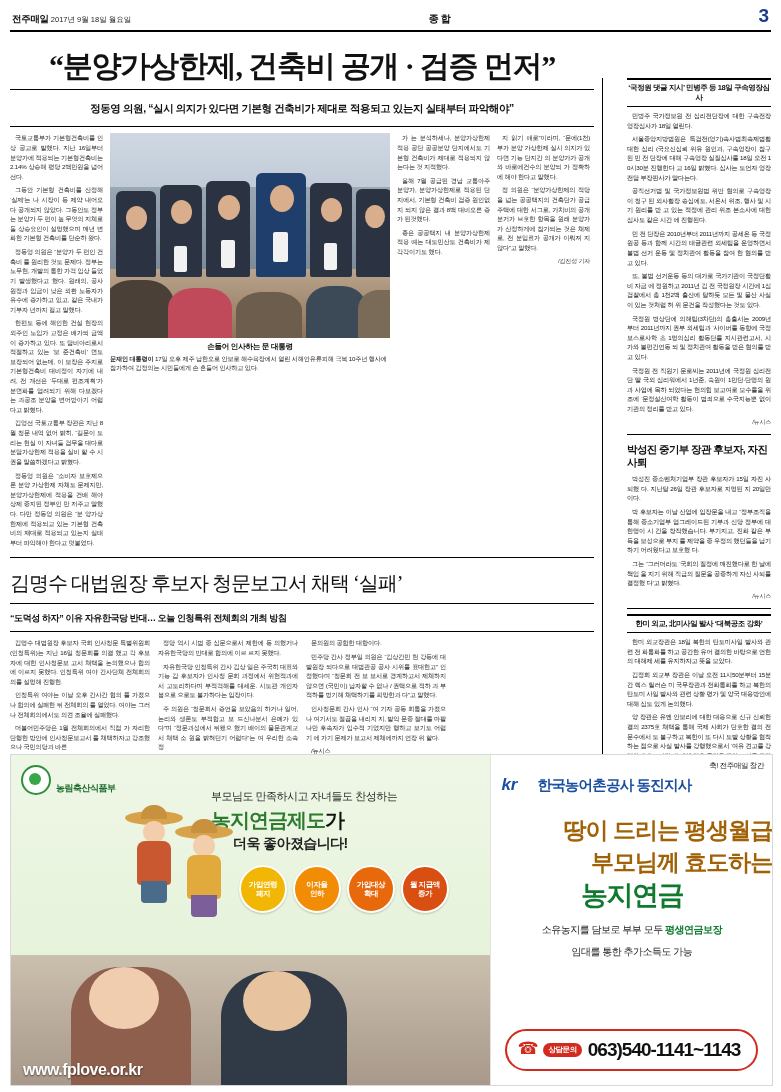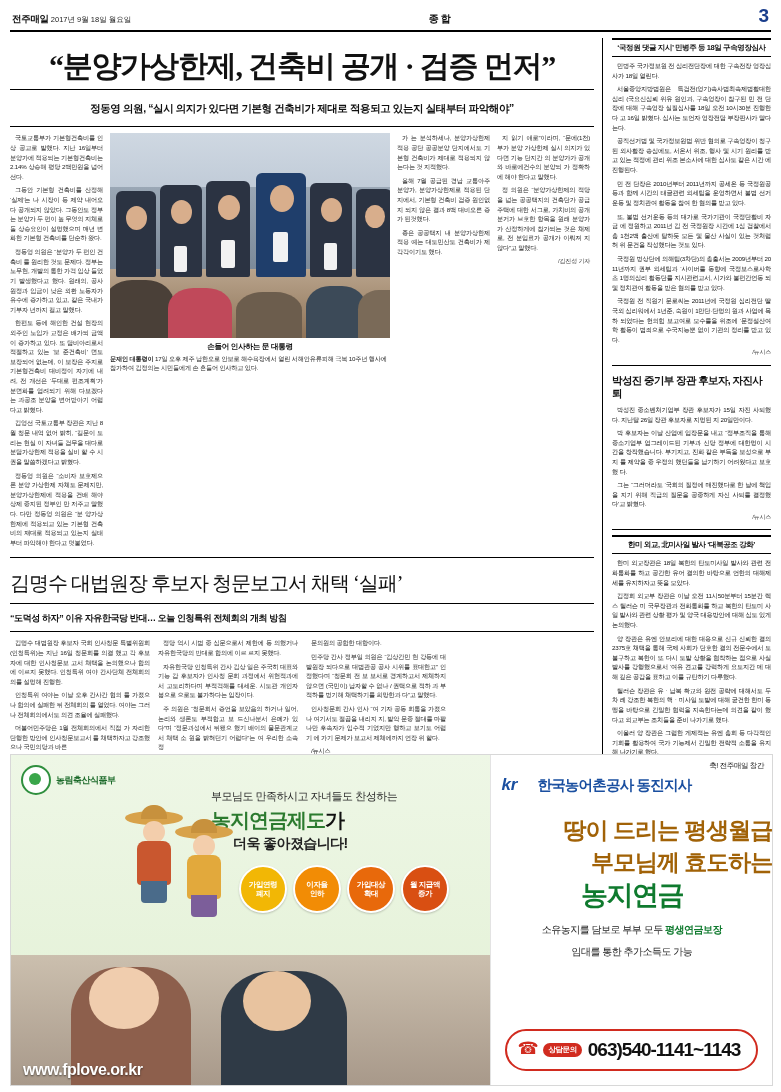--- a/index.html
+++ b/index.html
@@ -63,22 +63,23 @@
     margin-top: 6px;
   }
   .left-zone {
     width: 592px;
     padding-right: 8px;
     box-sizing: border-box;
   }
   .right-rail {
     width: 169px;
     border-left: 1px solid #000;
-    padding-left: 9px;
+    padding-left: 24px;
     box-sizing: border-box;
+    margin-top: 40px;
   }
 
   
   .headline {
     font-size: 30px;
     font-weight: bold;
     letter-spacing: -1.2px;
     text-align: center;
     line-height: 1.18;
     margin: 10px 0 2px 0;
@@ -232,21 +233,21 @@
     overflow: hidden;
   }
   .ad-left {
     width: 480px;
     position: relative;
     background: linear-gradient(#eef7e6, #e2f0d4);
     overflow: hidden;
   }
   .ad-gov {
     position: absolute; left: 10px; top: 10px;
-    display: flex; align-items: center; gap: 5px;
+    display: flex; align-items: flex-end; gap: 5px;
   }
   .ad-gov-mark {
     width: 26px; height: 26px; border-radius: 50%;
     background: #ffffff; border: 2px solid #2f8f3e;
     position: relative;
   }
   .ad-gov-mark::after {
     content: "";
     position: absolute; left: 6px; top: 6px;
     width: 12px; height: 12px; border-radius: 50%;
@@ -271,20 +272,21 @@
   .ad-badges {
     position: absolute; left: 228px; top: 110px;
     display: flex; gap: 6px;
   }
   .ad-badge {
     width: 44px; height: 44px; border-radius: 50%;
     background: #f2b705; color: #fff; font-size: 7.5px; font-weight: bold;
     display: flex; flex-direction: column; align-items: center; justify-content: center;
     letter-spacing: -0.4px; line-height: 1.25; border: 2px solid #fff;
     box-shadow: 0 1px 2px rgba(0,0,0,.2);
+    font-family: Liberation Serif, serif;
   }
   .ad-badge.b2 { background: #f28c05; }
   .ad-badge.b3 { background: #e8690b; }
   .ad-badge.b4 { background: #d94f12; }
   .farmer {
     position: absolute; width: 46px; height: 92px;
   }
   .farmer .hat {
     position: absolute; top: 0; left: -6px; width: 58px; height: 14px;
     background: #d8a24a; border-radius: 50%;

